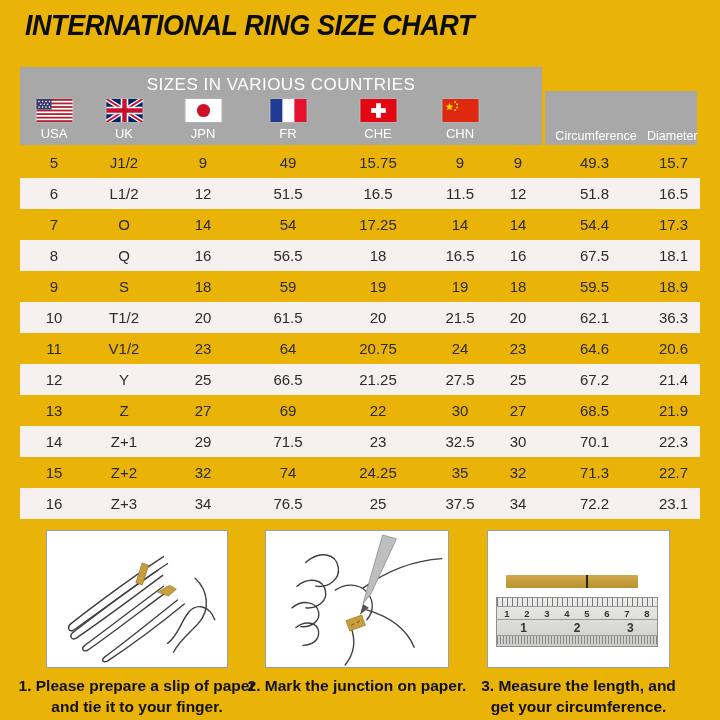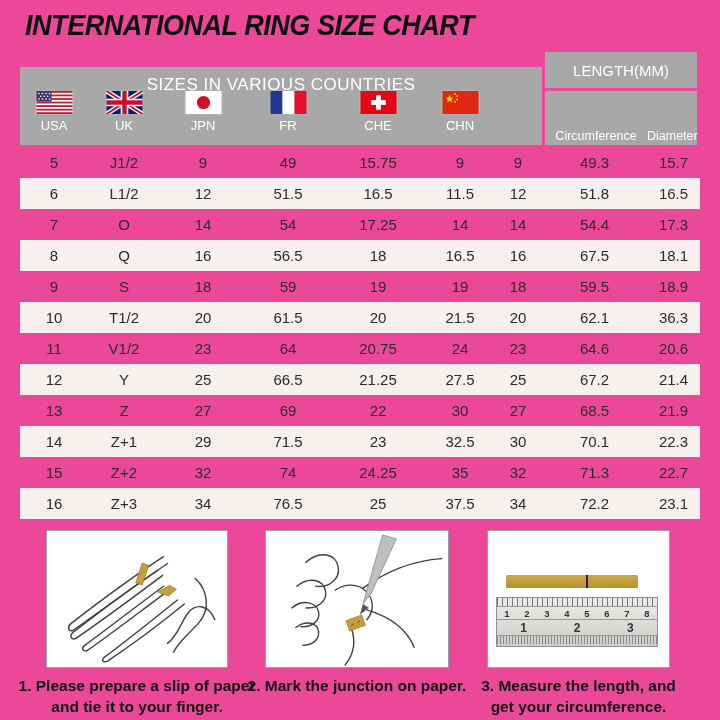--- a/index.html
+++ b/index.html
@@ -1,31 +1,31 @@
 <!DOCTYPE html>
 <html><head>
 <meta charset="utf-8">
 <style>
   * { margin:0; padding:0; box-sizing:border-box; }
   body { font-family:"Liberation Sans", sans-serif; background:#fff; }
-  .page { position:relative; width:720px; height:720px; background:#ec4899; overflow:hidden; }
+  .page { position:relative; width:720px; height:720px; background:#eab308; overflow:hidden; }
 
   
   .title { position:absolute; left:25px; top:8px; font-style:italic; font-weight:bold;
            font-size:30px; color:#0d0d0d; letter-spacing:-0.5px;
            transform:scaleX(.9); transform-origin:left center; white-space:nowrap; }
 
   
   .band { position:absolute; background:#a8a8a8; color:#fff; }
   .band1-left  { left:20px;  top:67px; width:522px; height:36px; display:flex; align-items:center; justify-content:center; font-size:17px; letter-spacing:.5px; }
   .band1-right { left:545px; top:52px; width:152px; height:36px; display:flex; align-items:center; justify-content:center; font-size:15px; }
   .band2-left  { left:20px;  top:91px; width:522px; height:54px; display:grid;
                  grid-template-columns:68px 72px 86px 84px 96px 68px 48px; }
   .band2-right { left:545px; top:91px; width:152px; height:54px; display:flex; align-items:flex-end; padding-bottom:2px; }
-  .country-cell { display:flex; flex-direction:column; align-items:center; justify-content:flex-end; padding-bottom:12px; }
+  .country-cell { display:flex; flex-direction:column; align-items:center; justify-content:flex-end; padding-bottom:4px; }
   .country-cell svg { width:37px; height:23px; display:block; margin-bottom:4px; box-shadow:0 0 0 0.5px #bbb; }
   .country-label { font-size:13px; color:#fff; }
   .len-col { text-align:center; font-size:12.5px; color:#fff; }
   .len-circ { width:102px; }
   .len-diam { width:50px; }
 
   
   .tbody { position:absolute; left:20px; top:147px; width:680px; }
   .trow { display:grid; grid-template-columns:68px 72px 86px 84px 96px 68px 48px 105px 53px;
           height:31px; align-items:center; }
@@ -59,21 +59,20 @@
            background:repeating-linear-gradient(90deg,#888 0 1px,transparent 1px 3px); }
 </style>
 </head>
 <body>
 
 <div class="page">
 
   <div class="title">INTERNATIONAL RING SIZE CHART</div>
 
   <div class="band band1-left">SIZES IN VARIOUS COUNTRIES</div>
-  <div class="band band1-right">LENGTH(MM)</div>
 
   <div class="band band2-left">
     <div class="country-cell">
       <svg viewBox="0 0 36 23">
         <rect width="36" height="23" fill="#fff"></rect>
         <g fill="#B22234">
           <rect y="0" width="36" height="1.8"></rect>
             <rect y="3.55" width="36" height="1.8"></rect>
           <rect y="7.1" width="36" height="1.8"></rect>
             <rect y="10.65" width="36" height="1.8"></rect>

